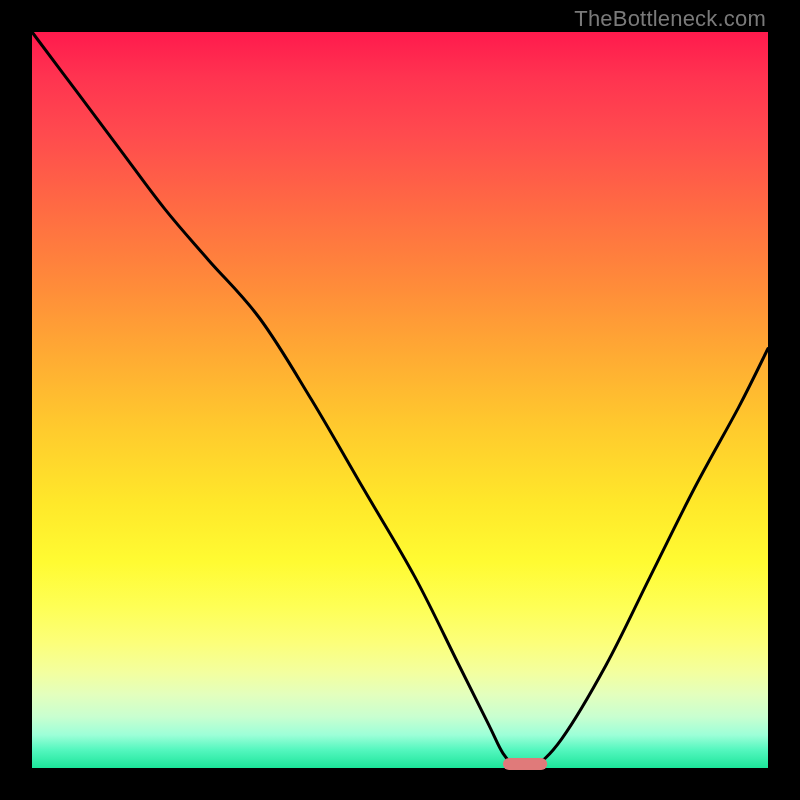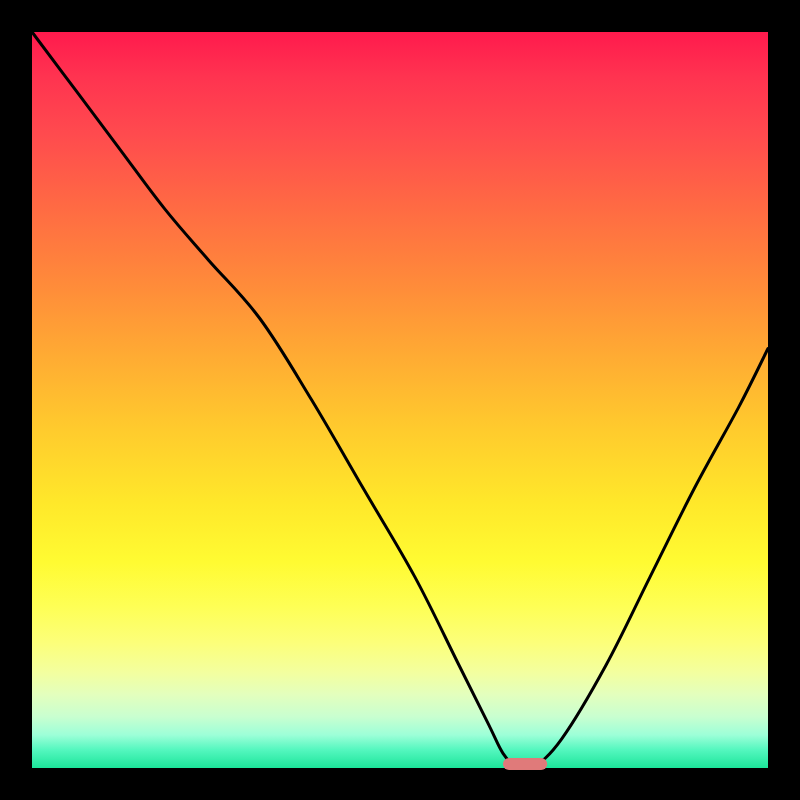--- a/index.html
+++ b/index.html
@@ -73,19 +73,20 @@
   }
   .marker {
     fill: #e07a7a;
     stroke: none;
   }
 </style>
 </head>
 <body>
 
 <div class="frame">
+  <div class="watermark">TheBottleneck.com</div>
   <div class="plot">
     <svg class="curve" viewBox="0 0 736 736" preserveAspectRatio="none">
       <path id="curve-path" class="line" d="M 0.0 0.0 C 7.9 10.6, 28.3 37.7, 44.2 58.9 C 60.1 80.1, 72.4 96.6, 88.3 117.8 C 104.2 139.0, 116.6 156.8, 132.5 176.6 C 148.4 196.5, 159.4 208.3, 176.6 228.2 C 193.9 248.0, 209.6 261.9, 228.2 287.0 C 246.7 312.2, 261.1 337.5, 279.7 368.0 C 298.2 398.5, 312.7 424.5, 331.2 456.3 C 349.7 488.1, 365.5 512.8, 382.7 544.6 C 399.9 576.4, 413.6 606.5, 426.9 633.0 C 440.1 659.5, 448.4 675.9, 456.3 691.8 C 464.3 707.7, 465.7 713.3, 471.0 721.3 C 476.3 729.2, 480.5 733.4, 485.8 736.0 C 491.1 738.6, 492.5 741.3, 500.5 736.0 C 508.4 730.7, 516.7 725.1, 529.9 706.6 C 543.2 688.0, 558.2 662.1, 574.1 633.0 C 590.0 603.8, 602.3 576.4, 618.2 544.6 C 634.1 512.8, 646.5 486.8, 662.4 456.3 C 678.3 425.8, 693.3 400.5, 706.6 375.4 C 719.8 350.2, 730.7 327.1, 736.0 316.5"></path>
       <rect id="marker-rect" class="marker" rx="6" ry="6" x="471.0" y="726.0" width="44.2" height="12.0"></rect>
     </svg>
   </div>
 </div>
 
 </body></html>

